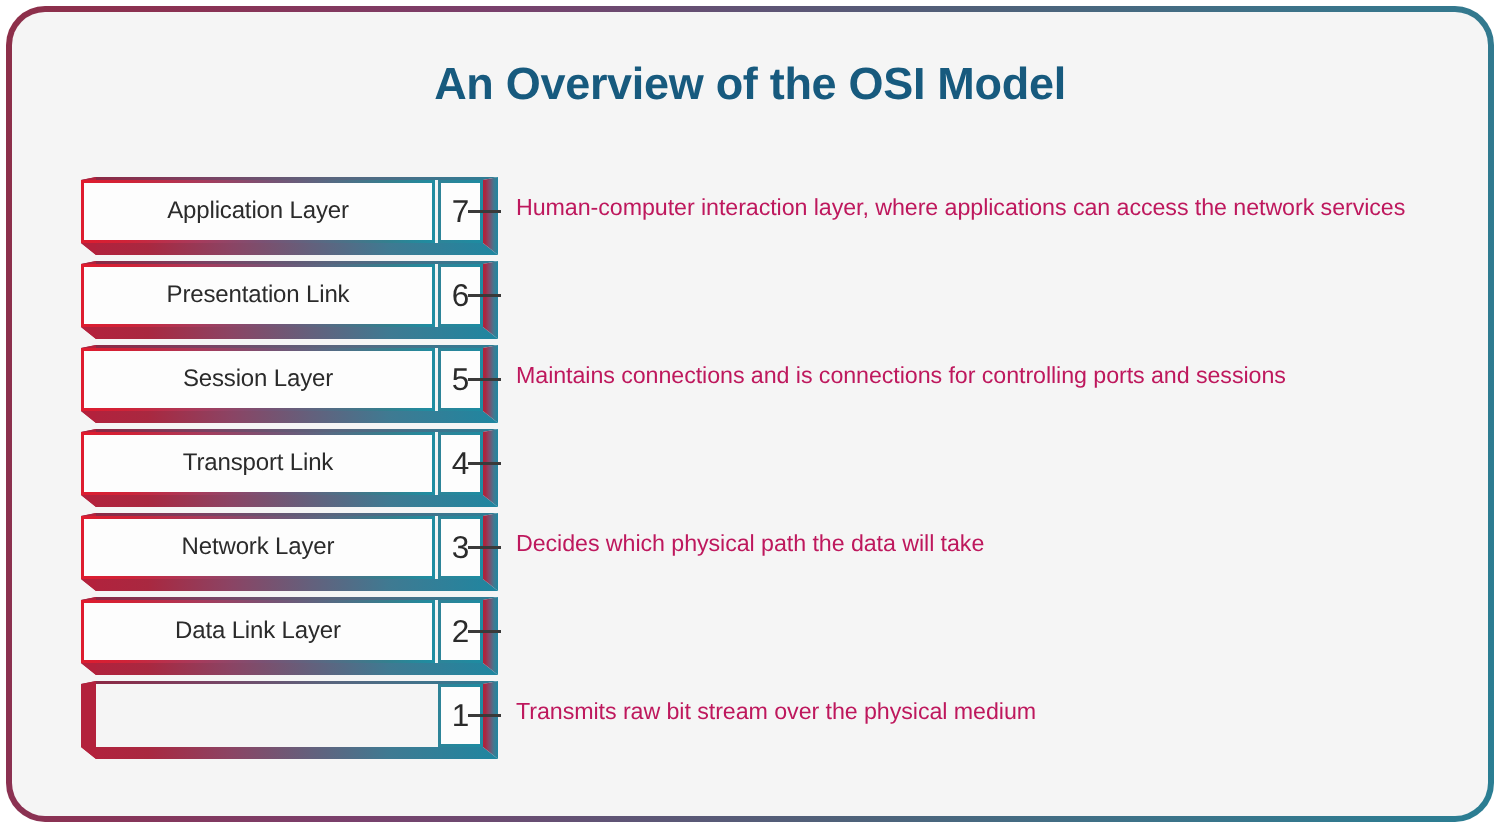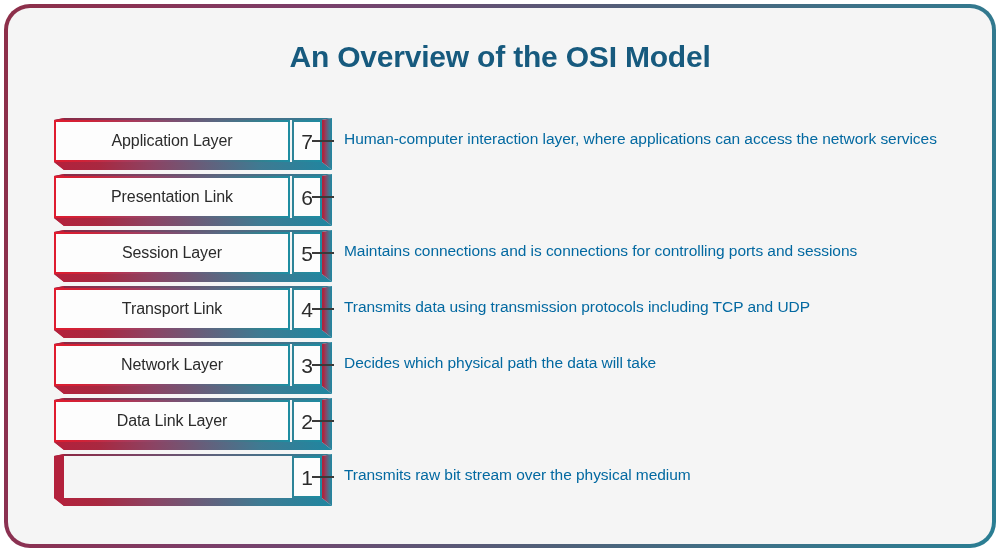--- a/index.html
+++ b/index.html
@@ -156,21 +156,21 @@
     height: 2px;
     background: #3a3a3a;
   }
 
   
   .desc {
     position: absolute;
     left: 336px;
     top: 12px;
     font-size: 15.5px;
-    color: #0369a1;
+    color: #be185d;
     white-space: nowrap;
     letter-spacing: -0.05px;
   }
 </style>
 </head>
 <body>
 
 <div id="canvas">
   <div class="frame">
     <div class="frame-inner">
@@ -351,21 +351,20 @@
       </div>
 
       <div class="numbox">
         <div class="numbox-white">
           <span>4</span>
         </div>
       </div>
     </div>
 
     <div class="dash"></div>
-    <div class="desc">Transmits data using transmission protocols including TCP and UDP</div>
   </div>
 
   <div class="row">
     <div class="block">
       <svg class="bevel" viewBox="0 0 252 52" width="252" height="52" preserveAspectRatio="none">
         <defs>
           <linearGradient class="gradBottom" x1="0" y1="0" x2="1" y2="0" id="gb4">
             <stop offset="0" stop-color="#b3213c"></stop>
             <stop offset="0.16" stop-color="#a92840"></stop>
             <stop offset="0.36" stop-color="#8b4464"></stop>

